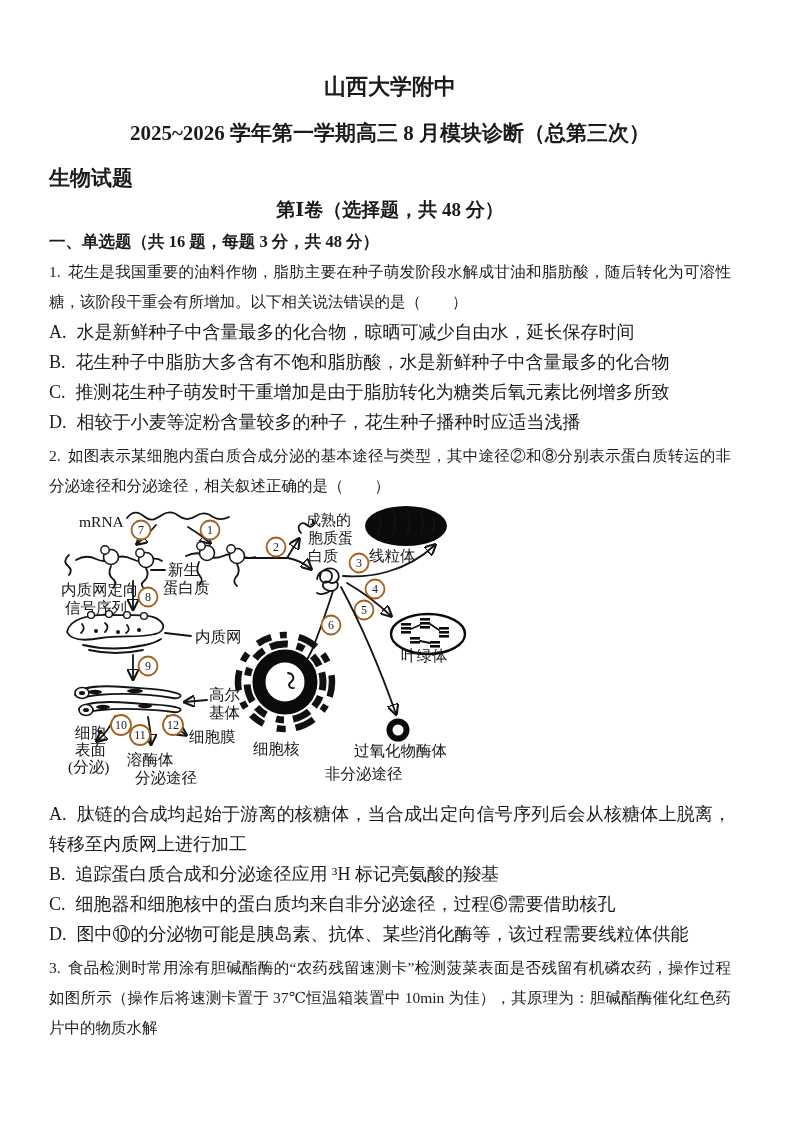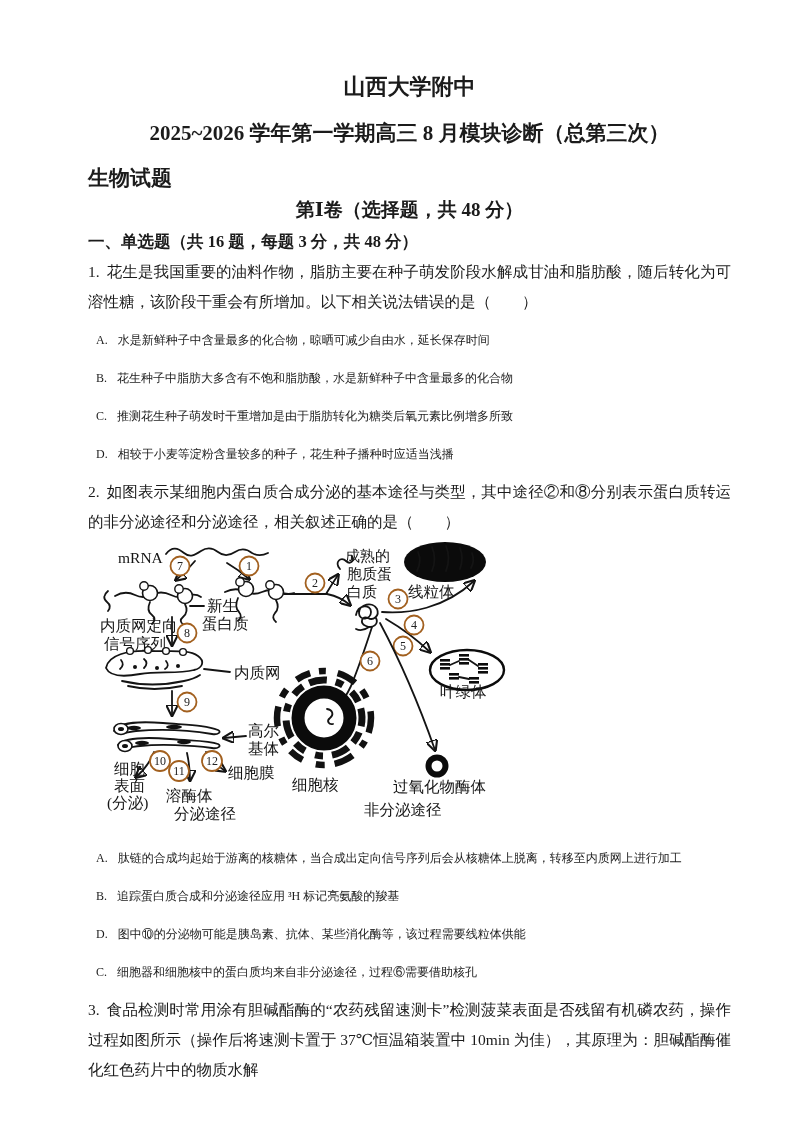--- a/index.html
+++ b/index.html
@@ -1,28 +1,28 @@
 <!DOCTYPE html>
 <html><head>
 <meta charset="utf-8">
 <style>
   html,body{margin:0;padding:0;background:#e8e8e8;}
   .page{
     width:793px;height:1122px;background:#ffffff;margin:0 auto;
-    box-sizing:border-box;padding:60px 62px 0 88px;overflow:hidden;
+    box-sizing:border-box;padding:60px 62px 0 49px;overflow:hidden;
     color:#1b1b1b;font-family:"Liberation Serif","DejaVu Serif",serif;
   }
   .t-school{font-size:22px;font-weight:bold;text-align:center;margin:12px 0 0;}
   .t-exam{font-size:21px;font-weight:bold;text-align:center;margin:17px 0 0;}
   .t-subject{font-size:21px;font-weight:bold;margin:17px 0 0;}
   .t-info{font-size:16.5px;font-weight:bold;text-align:center;margin:12px 0 0;}
   .t-volume{font-size:19px;font-weight:bold;text-align:center;margin:5px 0 0;}
   .t-section{font-size:16.5px;font-weight:bold;margin:8px 0 0;}
   p.stem{font-size:15.5px;line-height:30px;text-align:justify;margin:4px 0 0;}
-  p.option{font-size:12px;line-height:30px;text-align:justify;margin:8px;}
+  p.option{font-size:18px;line-height:30px;text-align:justify;margin:0;}
   .qnum{margin-right:7px;}
   .olabel{margin-right:10px;}
   .diagram{margin:2px 0 0 0;}
   svg text{font-family:"Liberation Serif","DejaVu Serif",serif;fill:#151515;font-size:15.5px;}
   svg text.sm{font-size:15px;}
   svg .step-badge circle{fill:#ffffff;stroke:#a2601f;stroke-width:1.8;}
   svg .step-badge text{font-size:12px;text-anchor:middle;fill:#222;}
   svg path,svg line{stroke:#141414;fill:none;stroke-width:1.8;stroke-linecap:round;}
   .footer{font-size:14.5px;text-align:center;margin:3px 0 0;}
 </style>
@@ -242,19 +242,19 @@
     <text x="26" y="252">表面</text>
     <text x="19" y="269">(分泌)</text>
     <text x="78" y="262">溶酶体</text>
     <text x="140" y="239">细胞膜</text>
     <text x="86" y="280">分泌途径</text>
   </svg>
   </div>
 
   <p class="option"><span class="olabel">A.</span><span>肽链的合成均起始于游离的核糖体，当合成出定向信号序列后会从核糖体上脱离，转移至内质网上进行加工</span></p>
   <p class="option"><span class="olabel">B.</span><span>追踪蛋白质合成和分泌途径应用 ³H 标记亮氨酸的羧基</span></p>
+  <p class="option"><span class="olabel">C.</span><span>细胞器和细胞核中的蛋白质均来自非分泌途径，过程⑥需要借助核孔</span></p>
   <p class="option"><span class="olabel">D.</span><span>图中⑩的分泌物可能是胰岛素、抗体、某些消化酶等，该过程需要线粒体供能</span></p>
-  <p class="option"><span class="olabel">C.</span><span>细胞器和细胞核中的蛋白质均来自非分泌途径，过程⑥需要借助核孔</span></p>
 
   <p class="stem"><span class="qnum">3.</span><span>食品检测时常用涂有胆碱酯酶的“农药残留速测卡”检测菠菜表面是否残留有机磷农药，操作过程如图所示（操作后将速测卡置于 37℃恒温箱装置中 10min 为佳），其原理为：胆碱酯酶催化红色药片中的物质水解</span></p>
 
 
 </div>
 
 </body></html>

